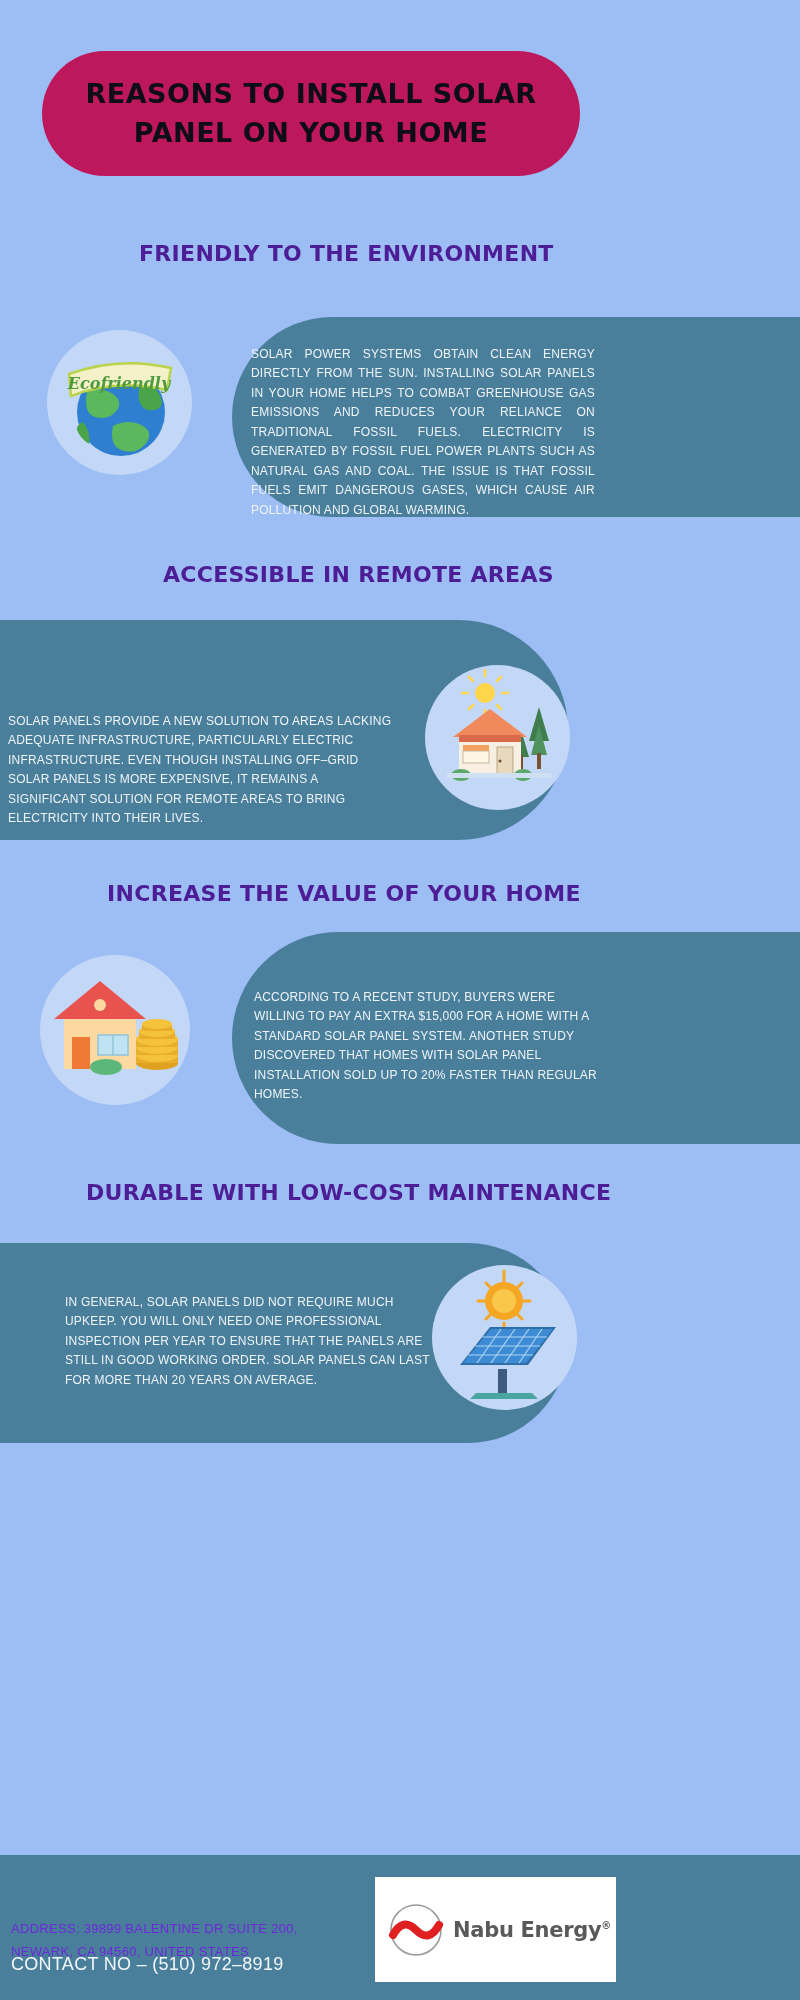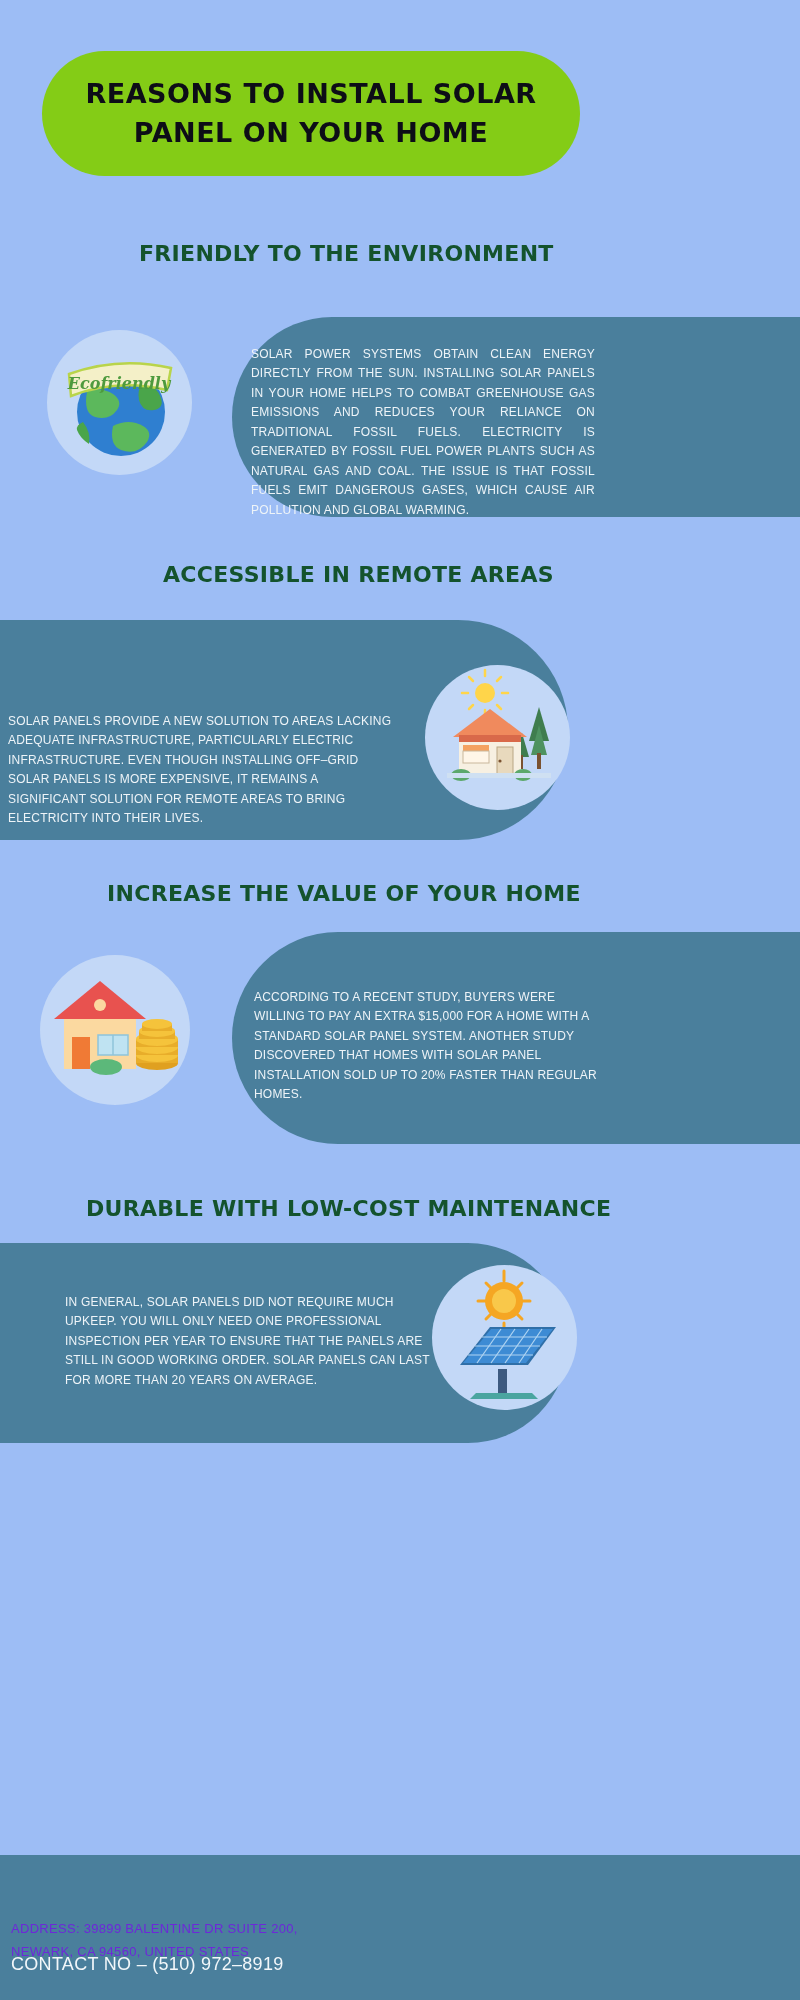--- a/index.html
+++ b/index.html
@@ -20,21 +20,21 @@
     background: #9dbdf5;
   }
 
   
   .title-banner {
     position: absolute;
     left: 42px;
     top: 51px;
     width: 538px;
     height: 125px;
-    background: #84cc16;
+    background: #be185d;
     border-radius: 63px;
     display: flex;
     align-items: center;
     justify-content: center;
     padding: 0 40px;
   }
   .title-text {
     font-family: "DejaVu Sans", sans-serif;
     font-weight: bold;
     font-size: 27px;
@@ -45,28 +45,28 @@
     text-transform: uppercase;
   }
 
   
   .heading {
     position: absolute;
     font-family: "DejaVu Sans", sans-serif;
     font-weight: bold;
     font-size: 22px;
     letter-spacing: 0.3px;
-    color: #14532d;
+    color: #4c1d95;
     text-transform: uppercase;
     white-space: nowrap;
   }
   .h1 { left: 139px; top: 241px; }
   .h2 { left: 147px; top: 562px; margin-left: 16px; }
   .h3 { left: 107px; top: 881px; }
-  .h4 { left: 86px;  top: 1180px; margin-top: 16px; }
+  .h4 { left: 86px;  top: 1180px; }
 
   
   .panel {
     position: absolute;
     background: #4a7f9c;
   }
   
   .panel-right {
     left: 232px;
     width: 568px;
@@ -307,14 +307,23 @@
       <line x1="36" y1="90" x2="101" y2="90"></line>
       <line x1="43" y1="81" x2="108" y2="81"></line>
       <line x1="50" y1="72" x2="115" y2="72"></line>
     </g>
   </svg>
 
   <div class="footer"></div>
   <div class="footer-contact">CONTACT NO – (510) 972–8919</div>
   <div class="footer-address">ADDRESS: 39899 BALENTINE DR SUITE 200, NEWARK, CA 94560, UNITED STATES</div>
 
+  <div class="logo-box">
+    <svg class="logo-mark" viewBox="0 0 62 62">
+      <circle cx="31" cy="31" r="25" fill="none" stroke="#9a9a9a" stroke-width="1.6"></circle>
+      <path d="M8 36 Q18 18 31 31 Q44 44 54 26" fill="none" stroke="#e02020" stroke-width="8" stroke-linecap="round"></path>
+    </svg>
+    <div class="logo-word">
+      <span>Nabu Energy</span><span class="logo-reg">®</span>
+    </div>
+  </div>
 
 </div>
 
 </body></html>

